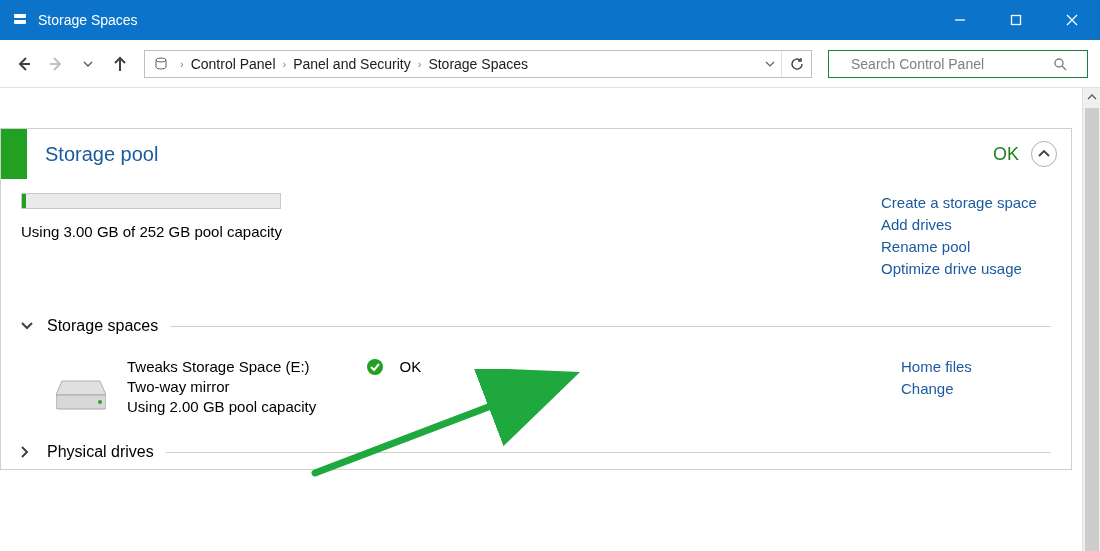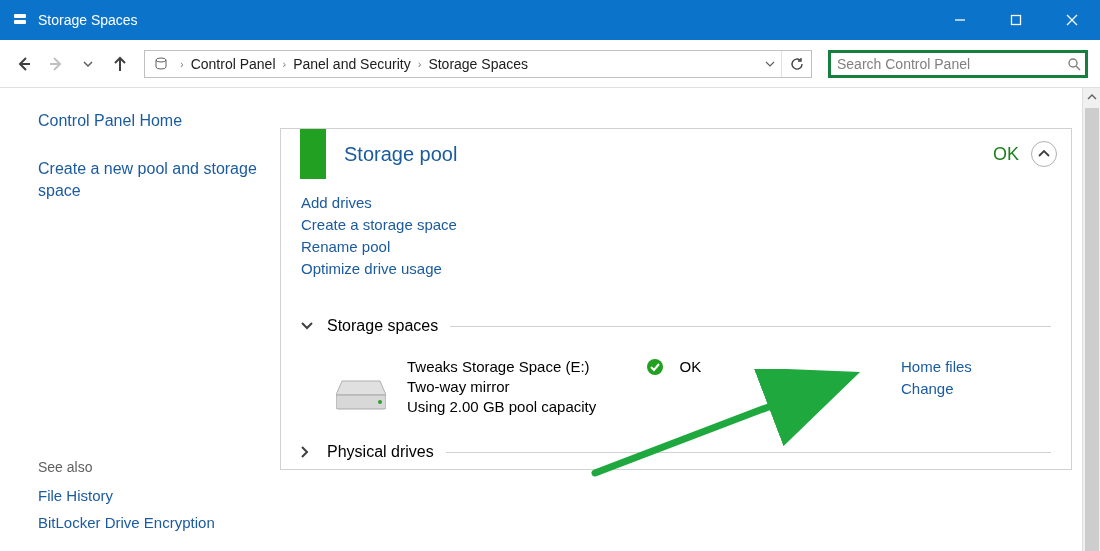--- a/index.html
+++ b/index.html
@@ -15,39 +15,39 @@
   .nav-btn.disabled { color:#c0c0c0; }
 
   .addrbar { display:flex; align-items:center; flex:1; border:1px solid #c0c0c0; height:28px; margin-left:4px; margin-right:8px; background:#fff; }
   .addrbar .addr-icon { padding:0 8px; color:#606060; display:flex; align-items:center; }
   .addrbar .crumb { color:#202020; font-size:14px; padding:0 4px; cursor:default; }
   .addrbar .sep { color:#808080; padding:0 3px; font-size:11px; }
   .addrbar .spacer { flex:1; }
   .addrbar .refresh { border-left:1px solid #e0e0e0; width:30px; height:100%; display:flex; align-items:center; justify-content:center; color:#404040; }
   .addrbar .drop { width:22px; display:flex; align-items:center; justify-content:center; color:#606060; font-size:10px; }
 
-  .searchbox { width:260px; height:28px; border:3px solid #15803d; display:flex; align-items:center; padding:0 4px; color:#808080; font-size:14px; }
+  .searchbox { width:260px; height:28px; border:1px solid #15803d; display:flex; align-items:center; padding:0 20px; color:#808080; font-size:14px; }
   .searchbox input { border:0; outline:0; flex:1; font-size:14px; color:#000; background:transparent; }
   .searchbox input::placeholder { color:#808080; }
 
   .content { position:relative; height:calc(551px - 40px - 48px); display:flex; }
   .scrollbar { position:absolute; right:0; top:0; width:18px; height:100%; background:#f0f0f0; border-left:1px solid #e0e0e0; display:flex; flex-direction:column; align-items:center; }
   .scrollbar .arrow-up { height:18px; display:flex; align-items:center; justify-content:center; font-size:10px; color:#606060; width:100%; }
   .scrollbar .thumb { width:14px; margin-top:2px; background:#cdcdcd; flex:1; }
 
   .sidebar { width:280px; padding:24px 20px 10px 38px; display:flex; flex-direction:column; }
   .side-title { font-size:16px; color:#1a5a9e; margin-bottom:28px; }
   .side-link { color:#1a5a9e; font-size:16px; line-height:22px; margin-bottom:18px; cursor:pointer; }
   .side-bottom { margin-top:auto; }
   .side-sub { color:#606060; font-size:14px; margin-bottom:12px; }
   .side-item { color:#1a5a9e; font-size:15px; margin-bottom:10px; cursor:pointer; }
 
   .main { flex:1; padding:40px 28px 0 0; }
   .panel { border:1px solid #d0d0d0; }
-  .panel-head { height:50px; display:flex; align-items:center;padding-left:19px; }
+  .panel-head { height:50px; display:flex; align-items:center; }
   .panel-head .stripe { width:26px; height:100%; background:#22a022; }
   .panel-head .ptitle { font-size:20px; color:#1a5a9e; margin-left:18px; flex:1; }
   .panel-head .status { font-size:18px; color:#208020; margin-right:12px; }
   .panel-head .chev { width:26px; height:26px; border:1px solid #b0b0b0; border-radius:50%; display:flex; align-items:center; justify-content:center; color:#404040; margin-right:14px; }
 
   .panel-body { padding:14px 20px 8px 20px; position:relative; }
   .usage-row { display:flex; align-items:flex-start; }
   .usage-col { flex:1; }
   .progress { width:260px; height:16px; background:#eaeaea; border:1px solid #c8c8c8; position:relative; margin-bottom:14px; }
   .progress .fill { position:absolute; left:0; top:0; bottom:0; width:4px; background:#22a022; }
@@ -163,49 +163,46 @@
       <svg width="14" height="14" viewBox="0 0 14 14">
           <circle cx="6" cy="6" r="4" fill="none" stroke="#808080" stroke-width="1.4"></circle>
           <line x1="9" y1="9" x2="13" y2="13" stroke="#808080" stroke-width="1.4"></line>
         </svg>
     </span>
   </div>
 </div>
 
 <div class="content">
 
-  <div class="sidebar">
-    <div class="side-title">Control Panel Home</div>
-    <div class="side-link">Create a new pool and storage space</div>
-    <div class="side-bottom">
-      <div class="side-sub">See also</div>
-      <div class="side-item">File History</div>
-      <div class="side-item">BitLocker Drive Encryption</div>
-    </div>
-  </div>
 
   <div class="main">
     <div class="panel">
       <div class="panel-head">
         <div class="stripe"></div>
         <div class="ptitle">Storage pool</div>
         <div class="status">OK</div>
         <div class="chev">
           <svg width="12" height="8" viewBox="0 0 12 8">
               <path d="M1 6 L6 1 L11 6" fill="none" stroke="#404040" stroke-width="1.8"></path>
             </svg>
         </div>
       </div>
 
       <div class="panel-body">
 
         <div class="usage-row">
+          <div class="usage-col">
+            <div class="progress">
+              <div class="fill"></div>
+            </div>
+            <div class="usage-text">Using 3.00 GB of 252 GB pool capacity</div>
+          </div>
           <div class="actions">
+            <span class="link">Create a storage space</span>
             <span class="link">Add drives</span>
-            <span class="link">Create a storage space</span>
             <span class="link">Rename pool</span>
             <span class="link">Optimize drive usage</span>
           </div>
         </div>
 
         <div class="section-hdr">
           <span class="arr">
             <svg width="12" height="8" viewBox="0 0 12 8">
                 <path d="M1 1 L6 6 L11 1" fill="none" stroke="#404040" stroke-width="2"></path>
               </svg>

